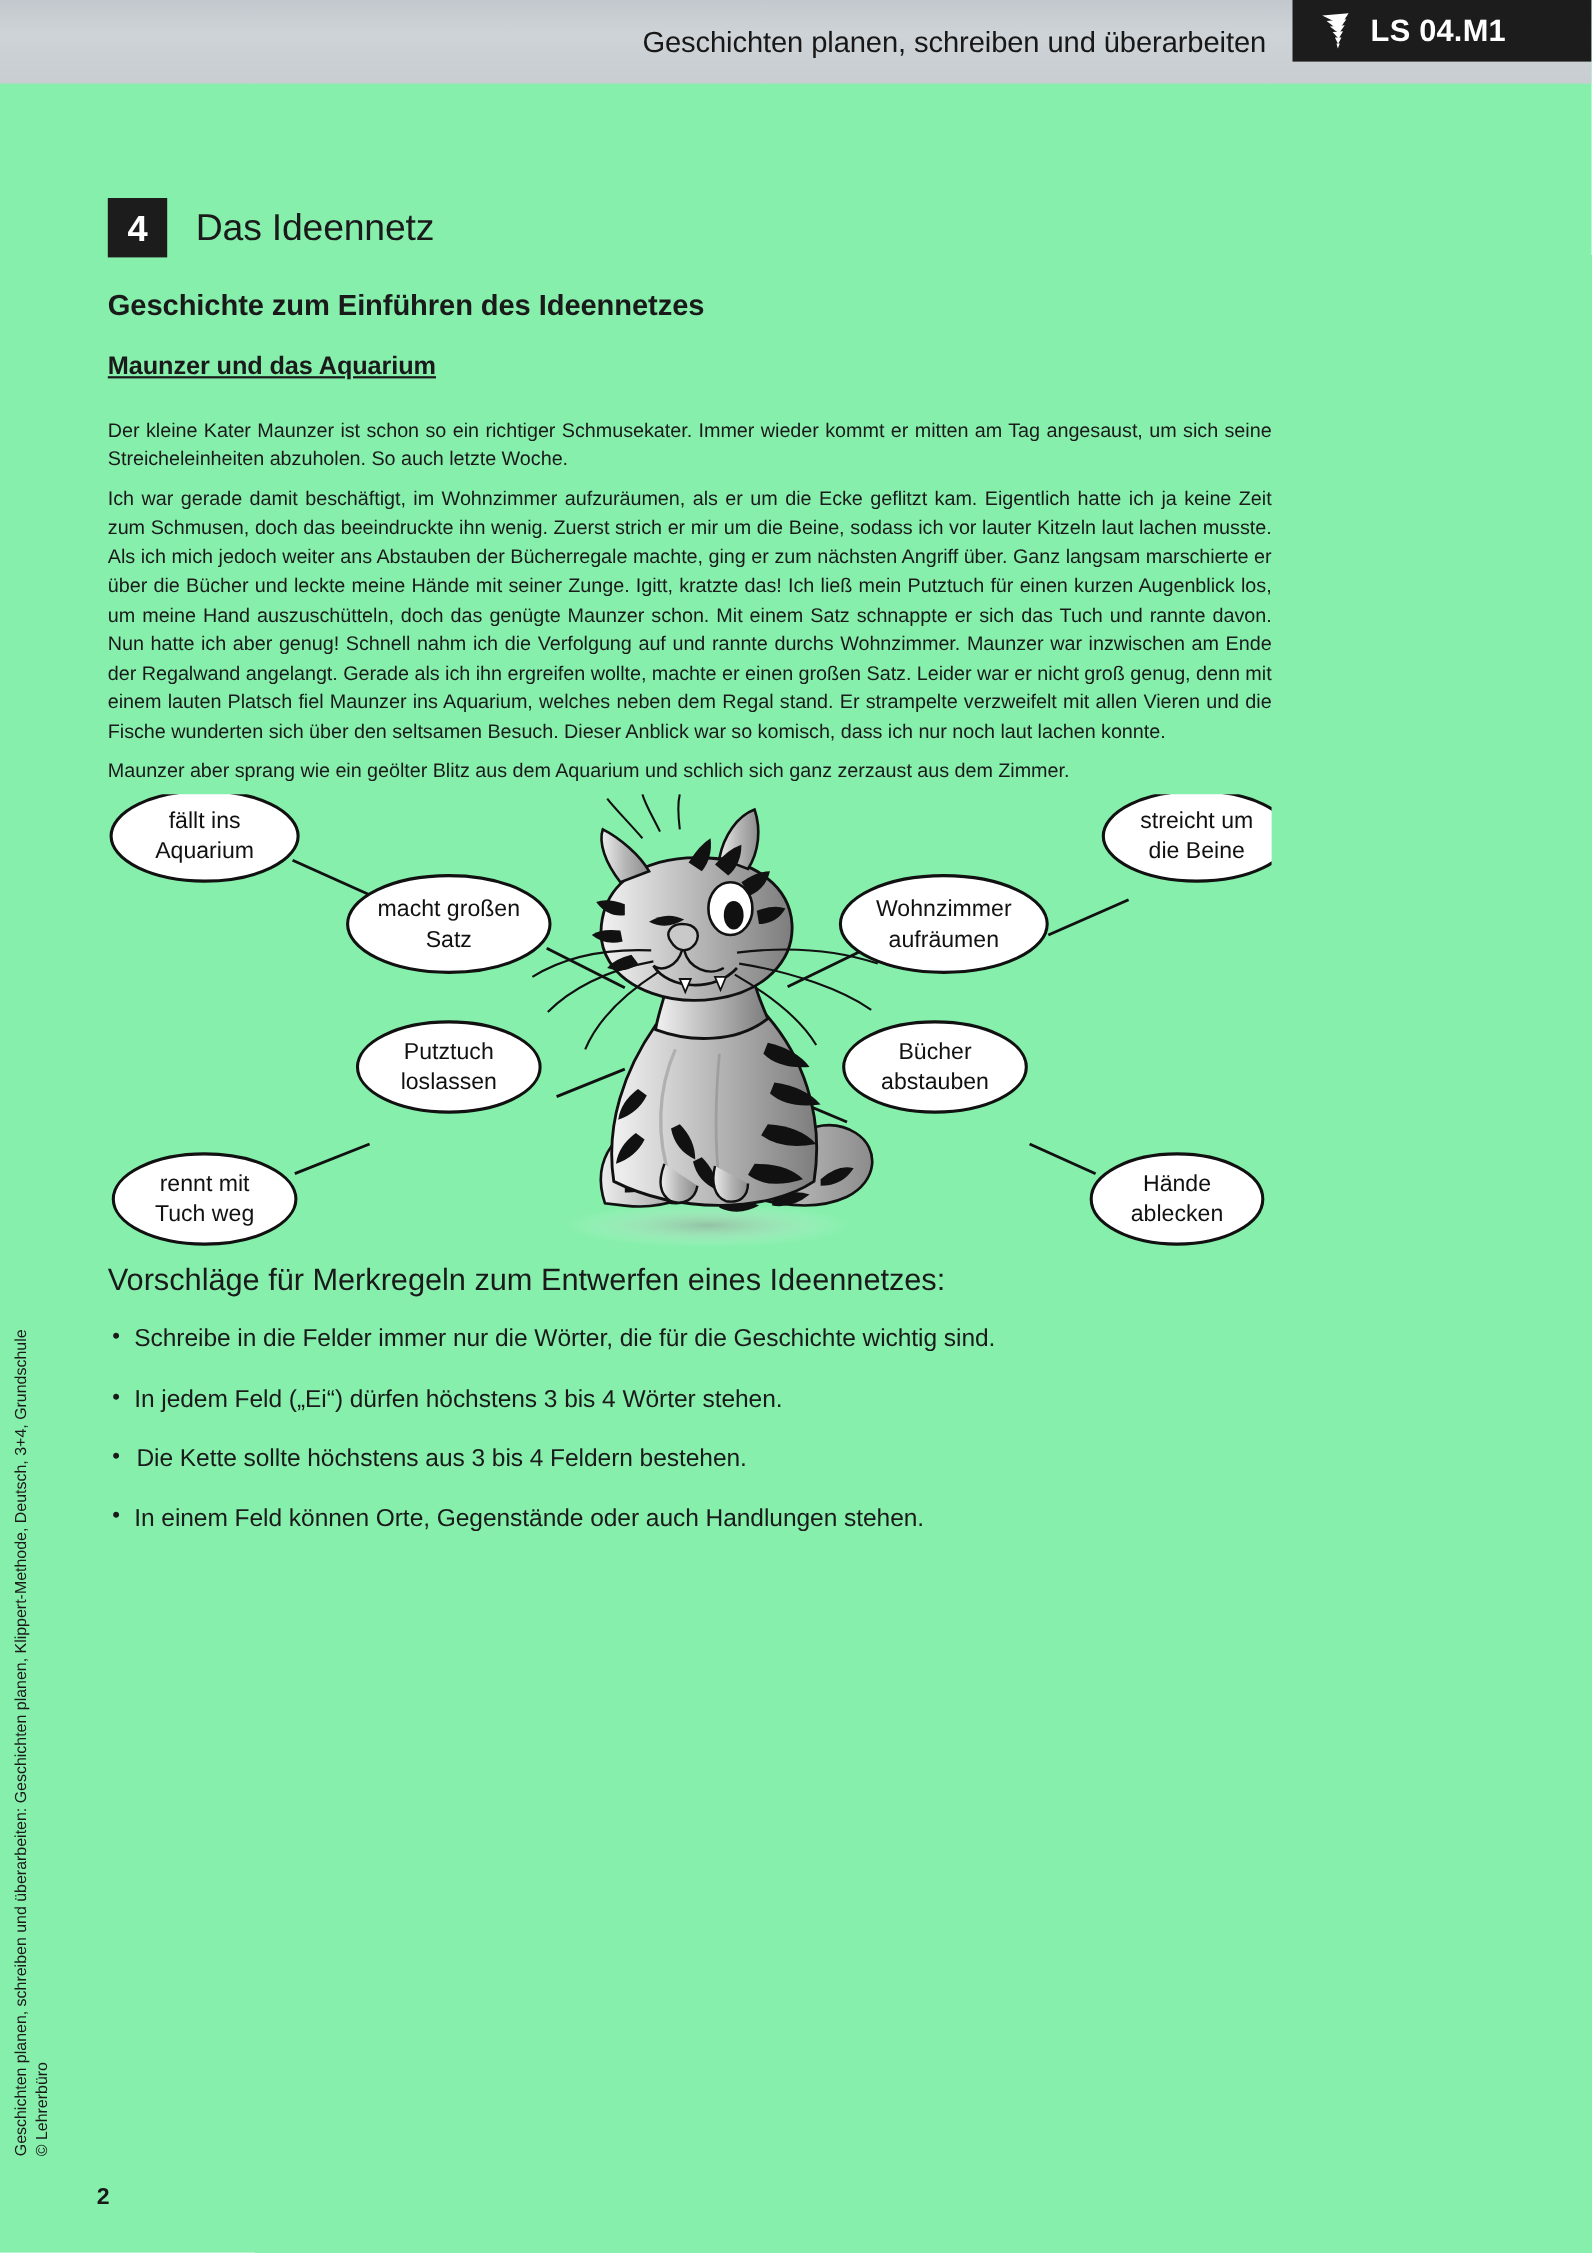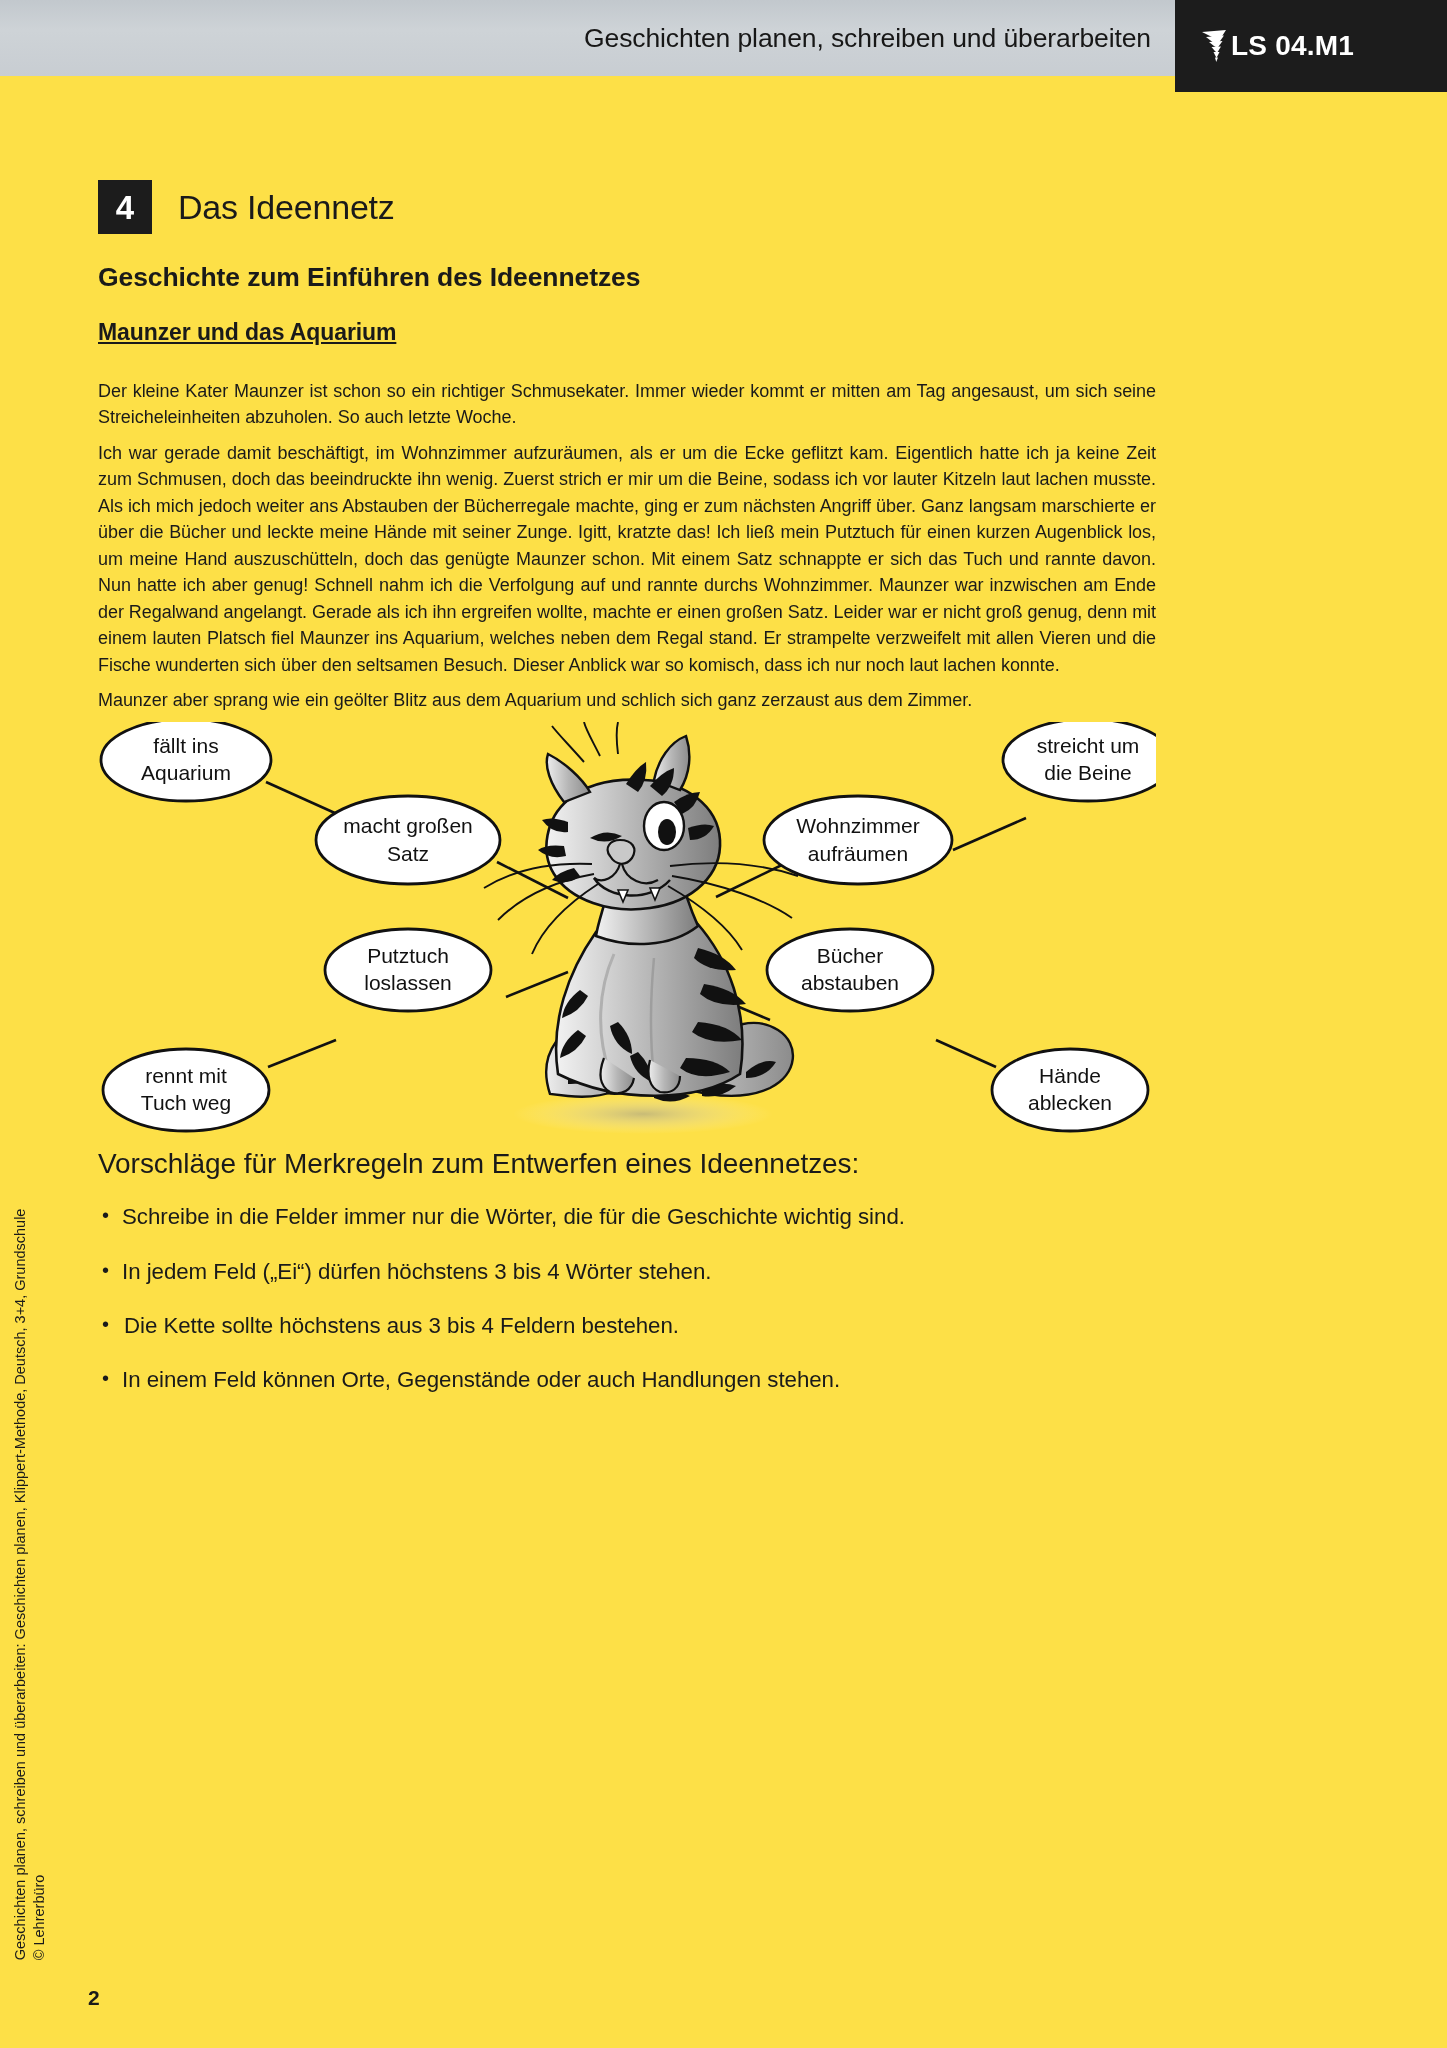--- a/index.html
+++ b/index.html
@@ -9,21 +9,21 @@
   }
   body {
     font-family: "Liberation Sans", sans-serif;
     color: #1a1a1a;
   }
   #page {
     position: relative;
     width: 1447px;
     height: 2048px;
     overflow: hidden;
-    background: #fde047;
+    background: #86efac;
   }
 
   
   #header-bar {
     position: absolute;
     top: 0; left: 0;
     width: 1447px;
     height: 76px;
     background: linear-gradient(180deg,#c2c8cd 0%, #ced3d7 40%, #c8cdd2 100%);
   }
@@ -41,25 +41,25 @@
     font-weight: 400;
     color: #171717;
     letter-spacing: -0.1px;
     font-stretch: condensed;
   }
   #header-code-box {
     position: absolute;
     top: 0;
     left: 1175px;
     width: 272px;
-    height: 92px;
+    height: 56px;
     background: #1c1c1c;
     display: flex;
     align-items: center;
-    gap: 1px;
+    gap: 16px;
     padding-left: 25px;
     box-sizing: border-box;
   }
   #header-logo-icon { display:block; flex: 0 0 auto; }
   #header-code {
     color: #ffffff;
     font-size: 28px;
     font-weight: bold;
     letter-spacing: 0.2px;
   }

